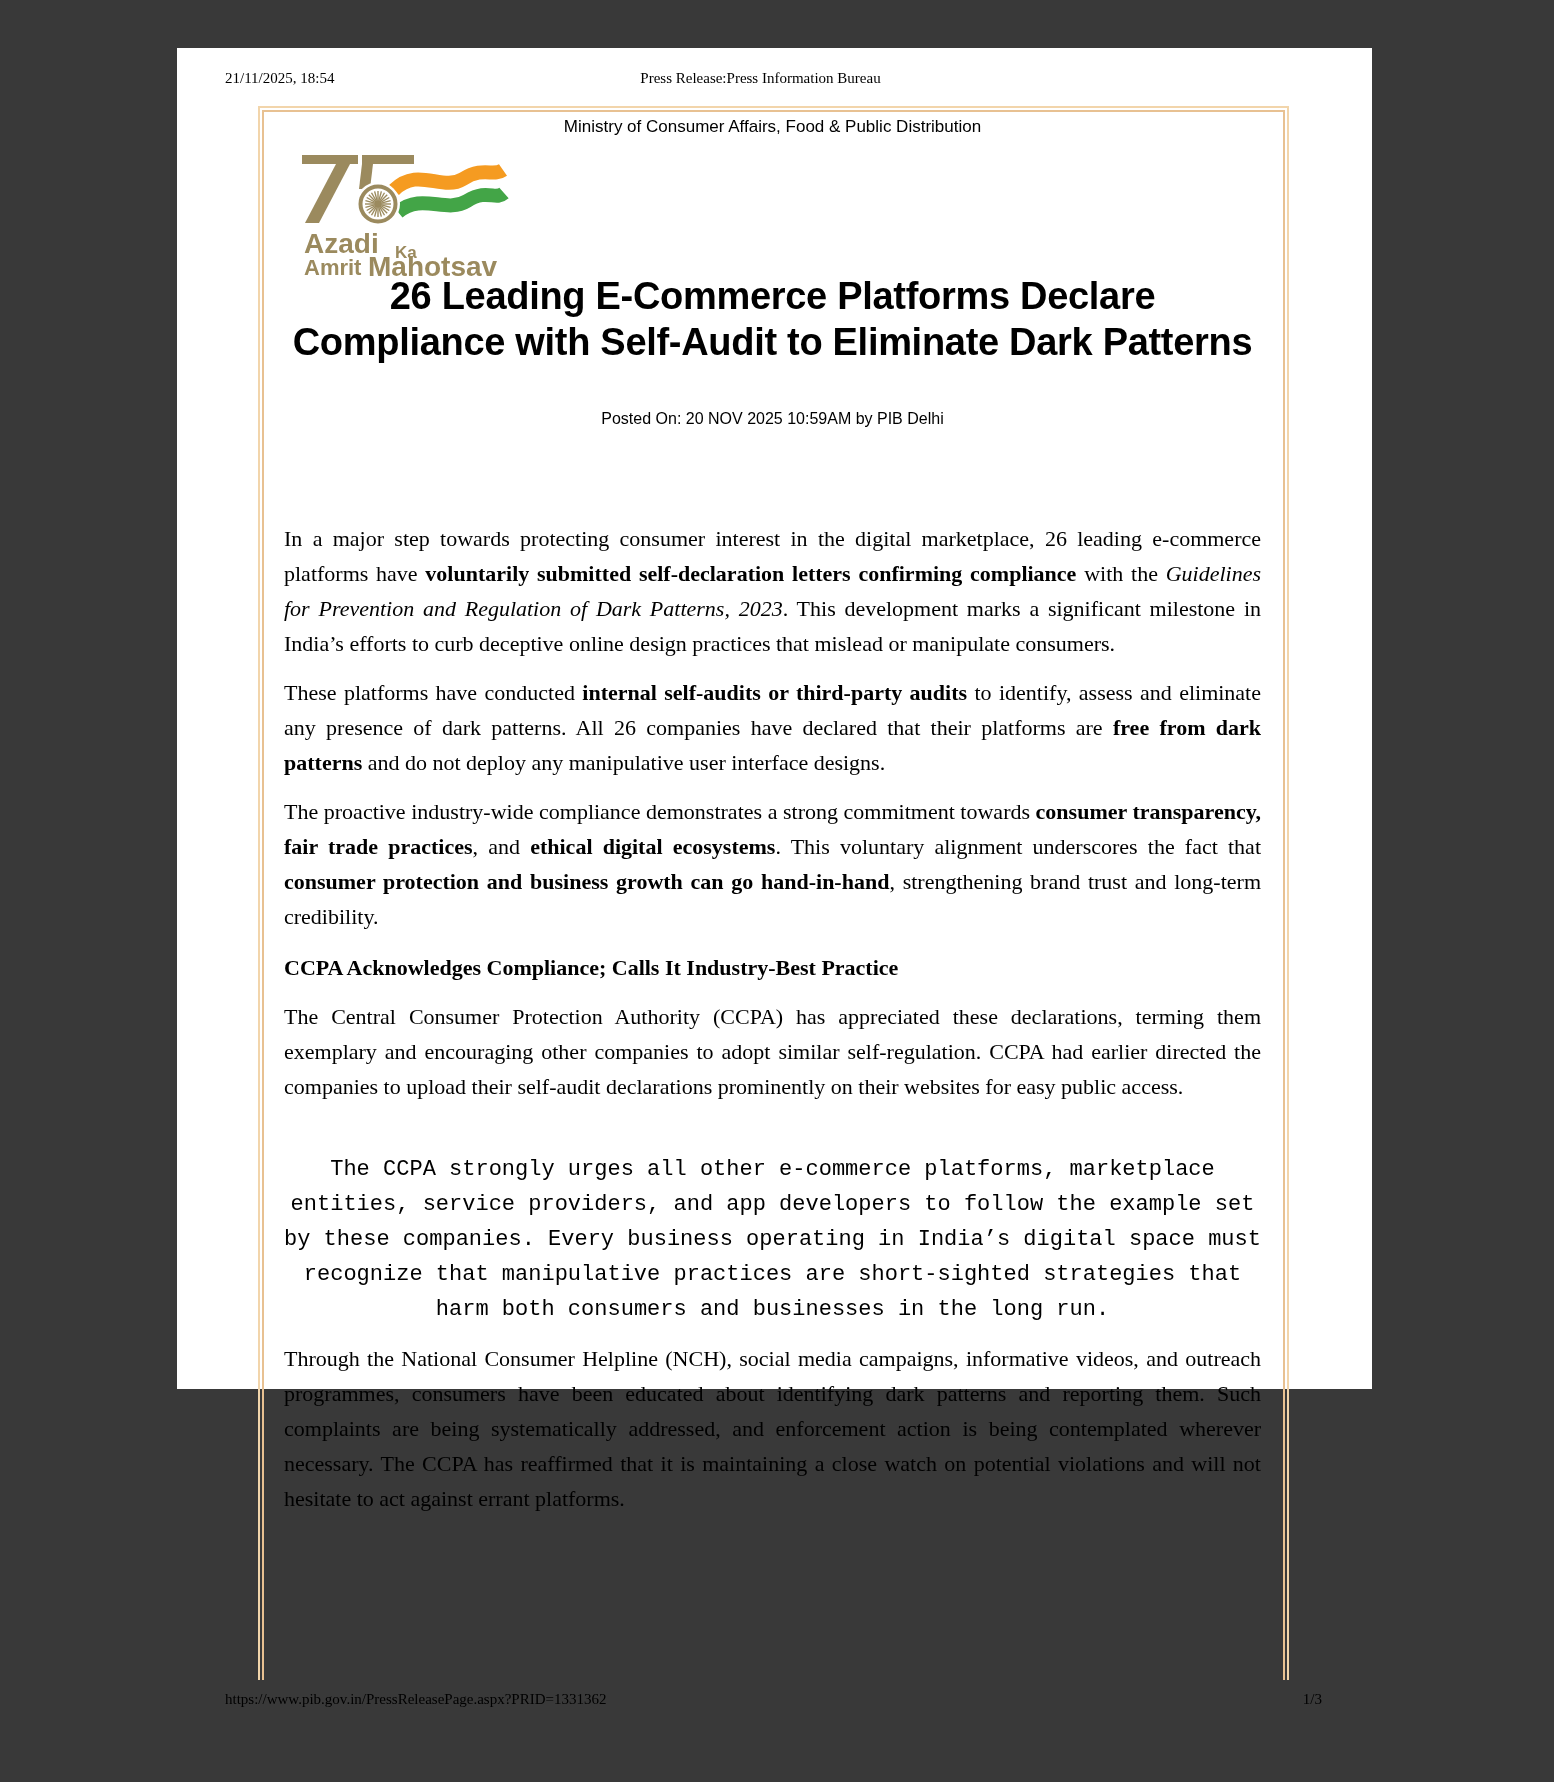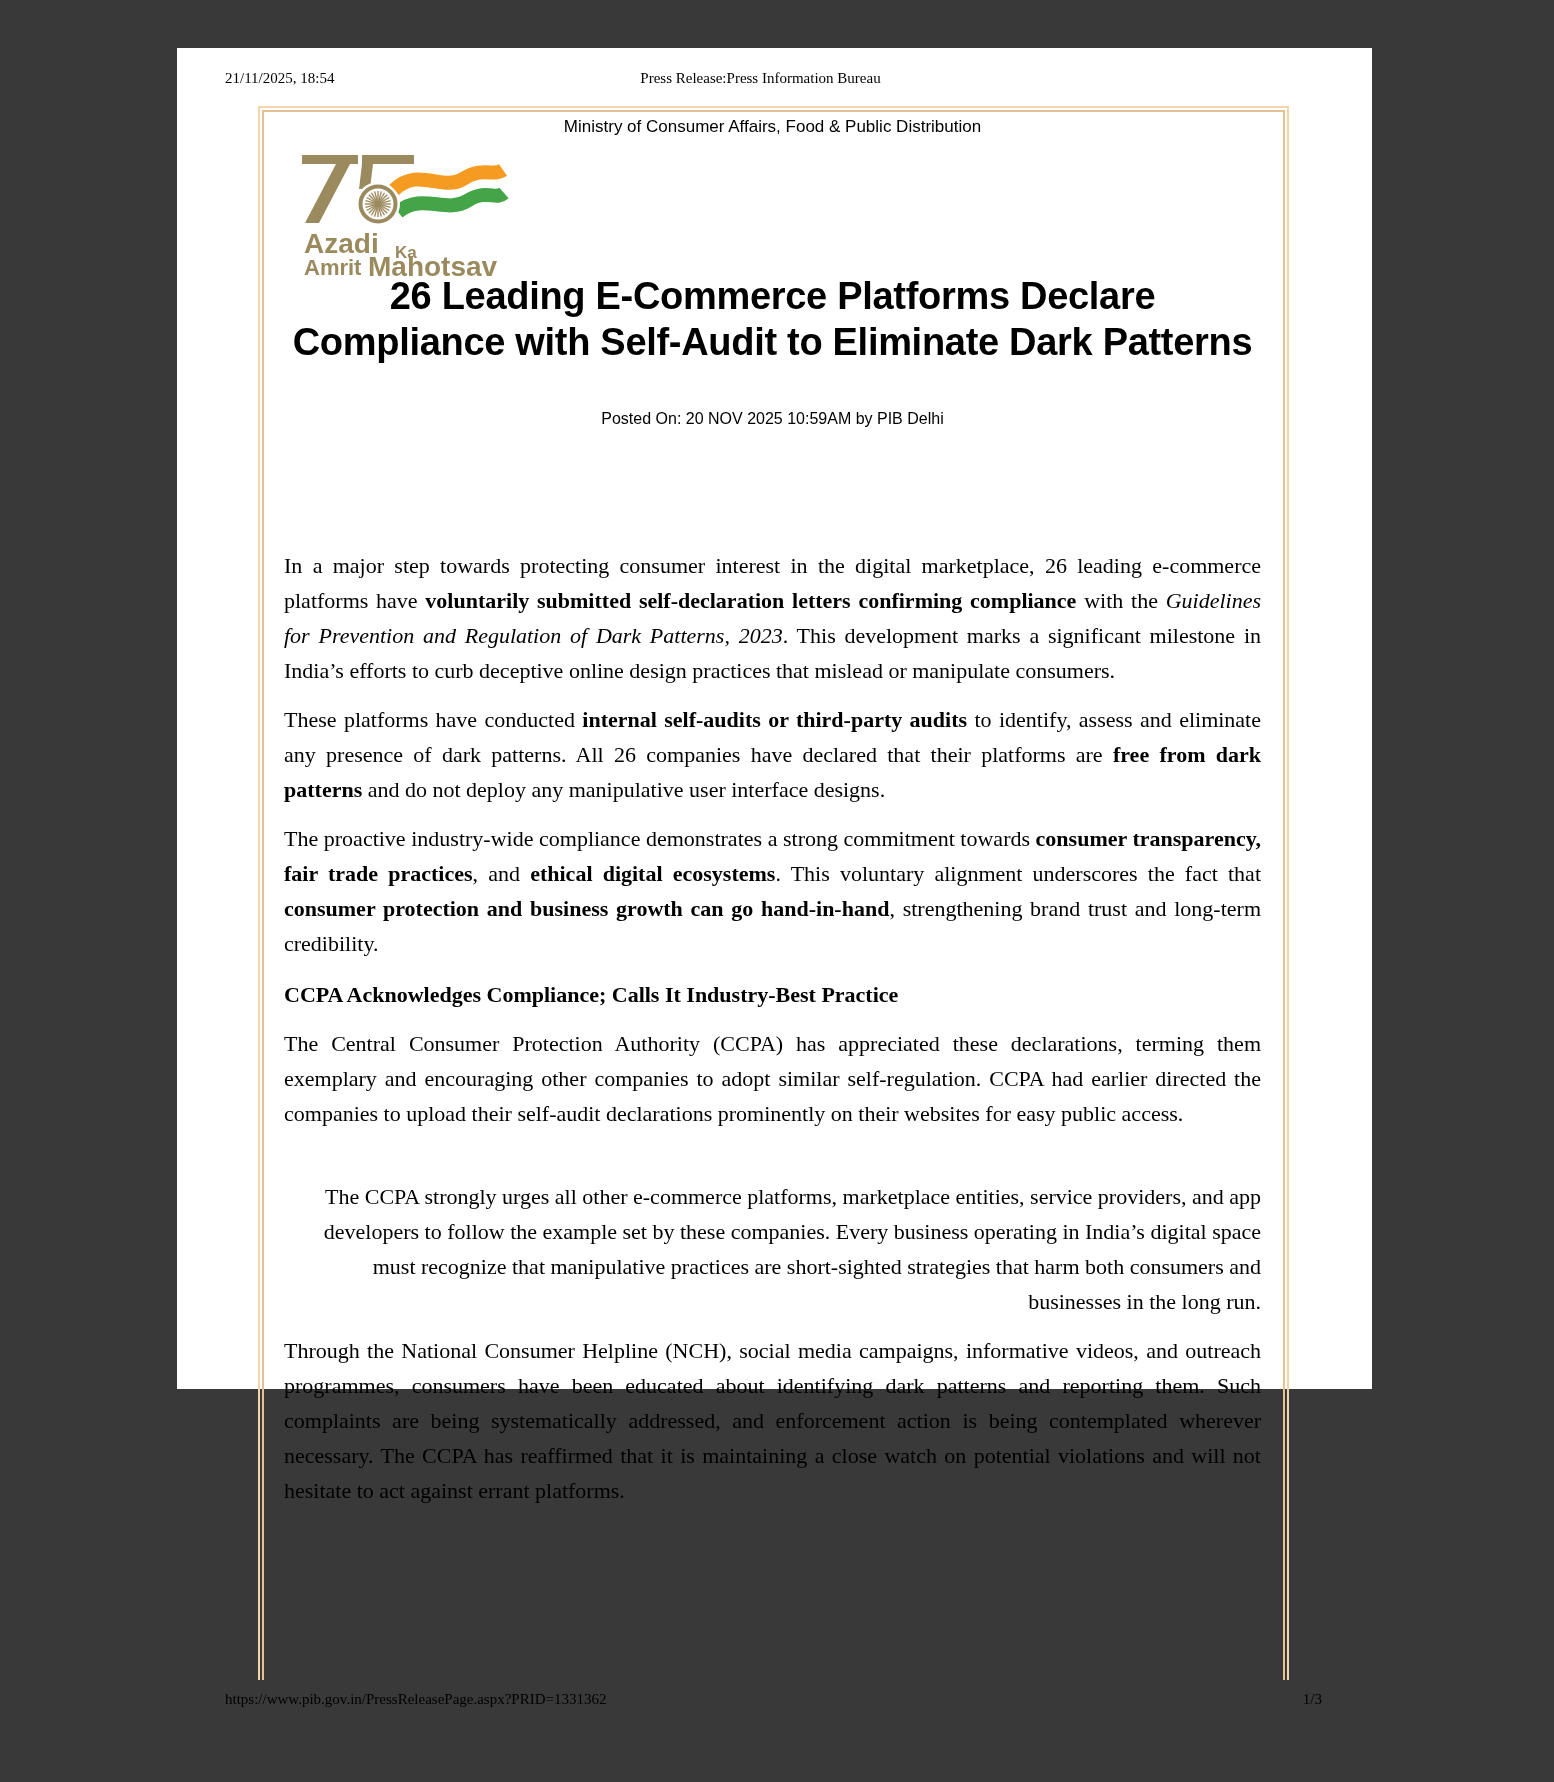--- a/index.html
+++ b/index.html
@@ -23,23 +23,23 @@
     padding:4px 22px 0 20px;
   }
   .ministry{text-align:center;font:17px/21px "Liberation Sans",sans-serif;}
   .logo{margin:12px 0 0 8px;width:220px;height:128px;}
   h1.title{
     margin:-4px 0 0;text-align:center;
     font:bold 38px/46px "Liberation Sans",sans-serif;letter-spacing:-.3px;
   }
   .posted{margin-top:44px;text-align:center;font:16px/19px "Liberation Sans",sans-serif;}
   p.body{margin:14px 0 0;font:22px/35px "Liberation Serif",serif;text-align:justify;}
-  p.body.first{margin-top:120px;}
+  p.body.first{margin-top:93px;}
   h2.section{margin:16px 0 0;font:bold 22px/35px "Liberation Serif",serif;}
-  p.body.ragged{text-align:right;}
+  p.body.ragged{text-align:center;font-family:Liberation Mono, monospace;}
   p.body.gap-top{margin-top:48px;}
   .url{word-break:break-all;}
   b{font-weight:bold;}
   .pfooter-url{position:absolute;left:48px;top:1643px;font:15px "Liberation Serif",serif;}
   .pfooter-page{position:absolute;right:50px;top:1643px;font:15px "Liberation Serif",serif;}
   svg text{font-family:"Liberation Sans",sans-serif;}
 </style>
 </head>
 <body>
 

